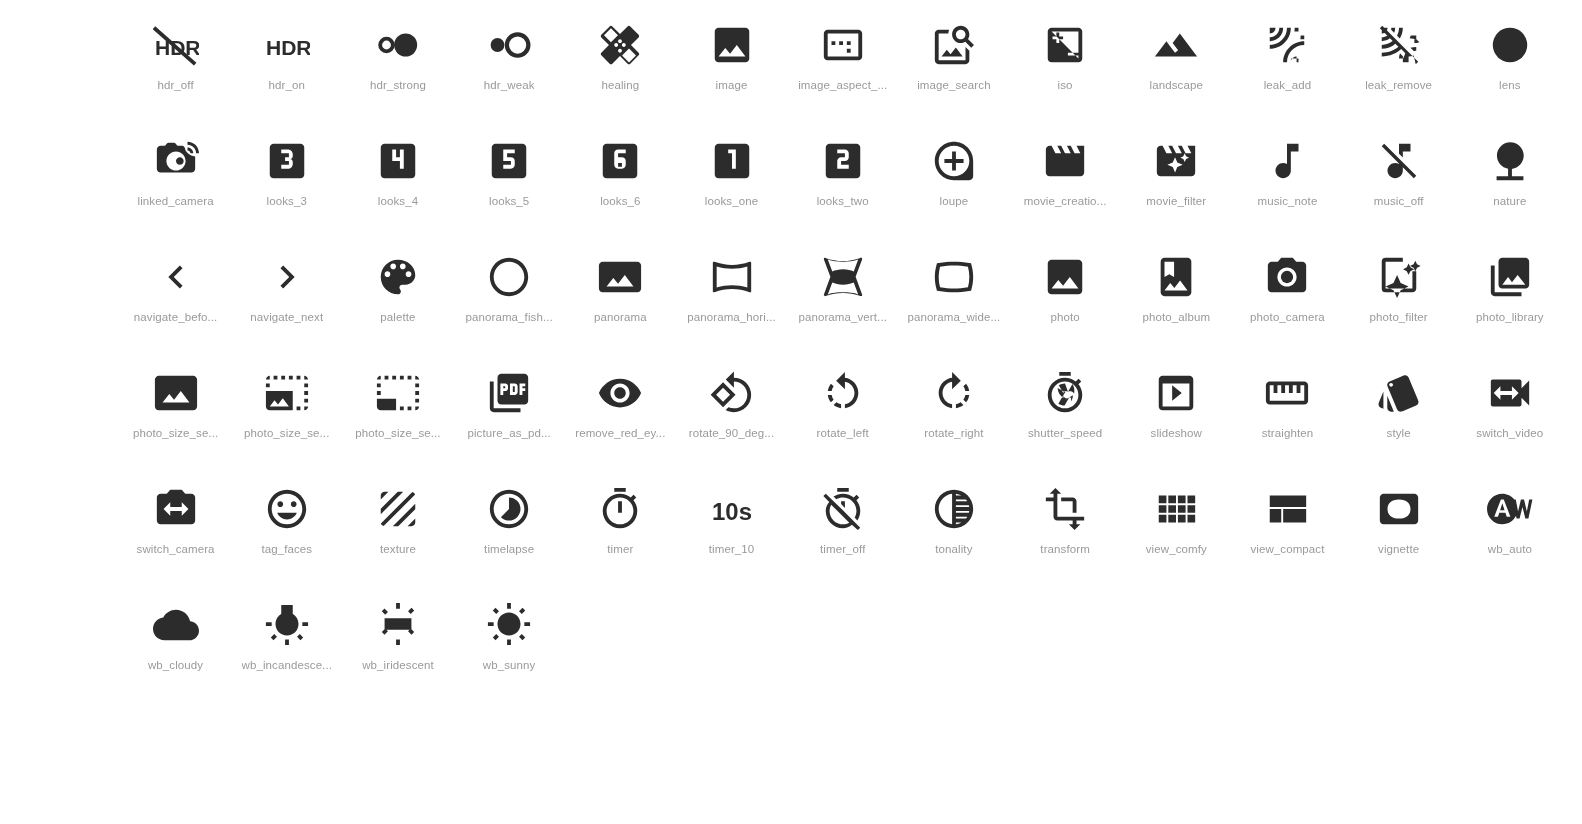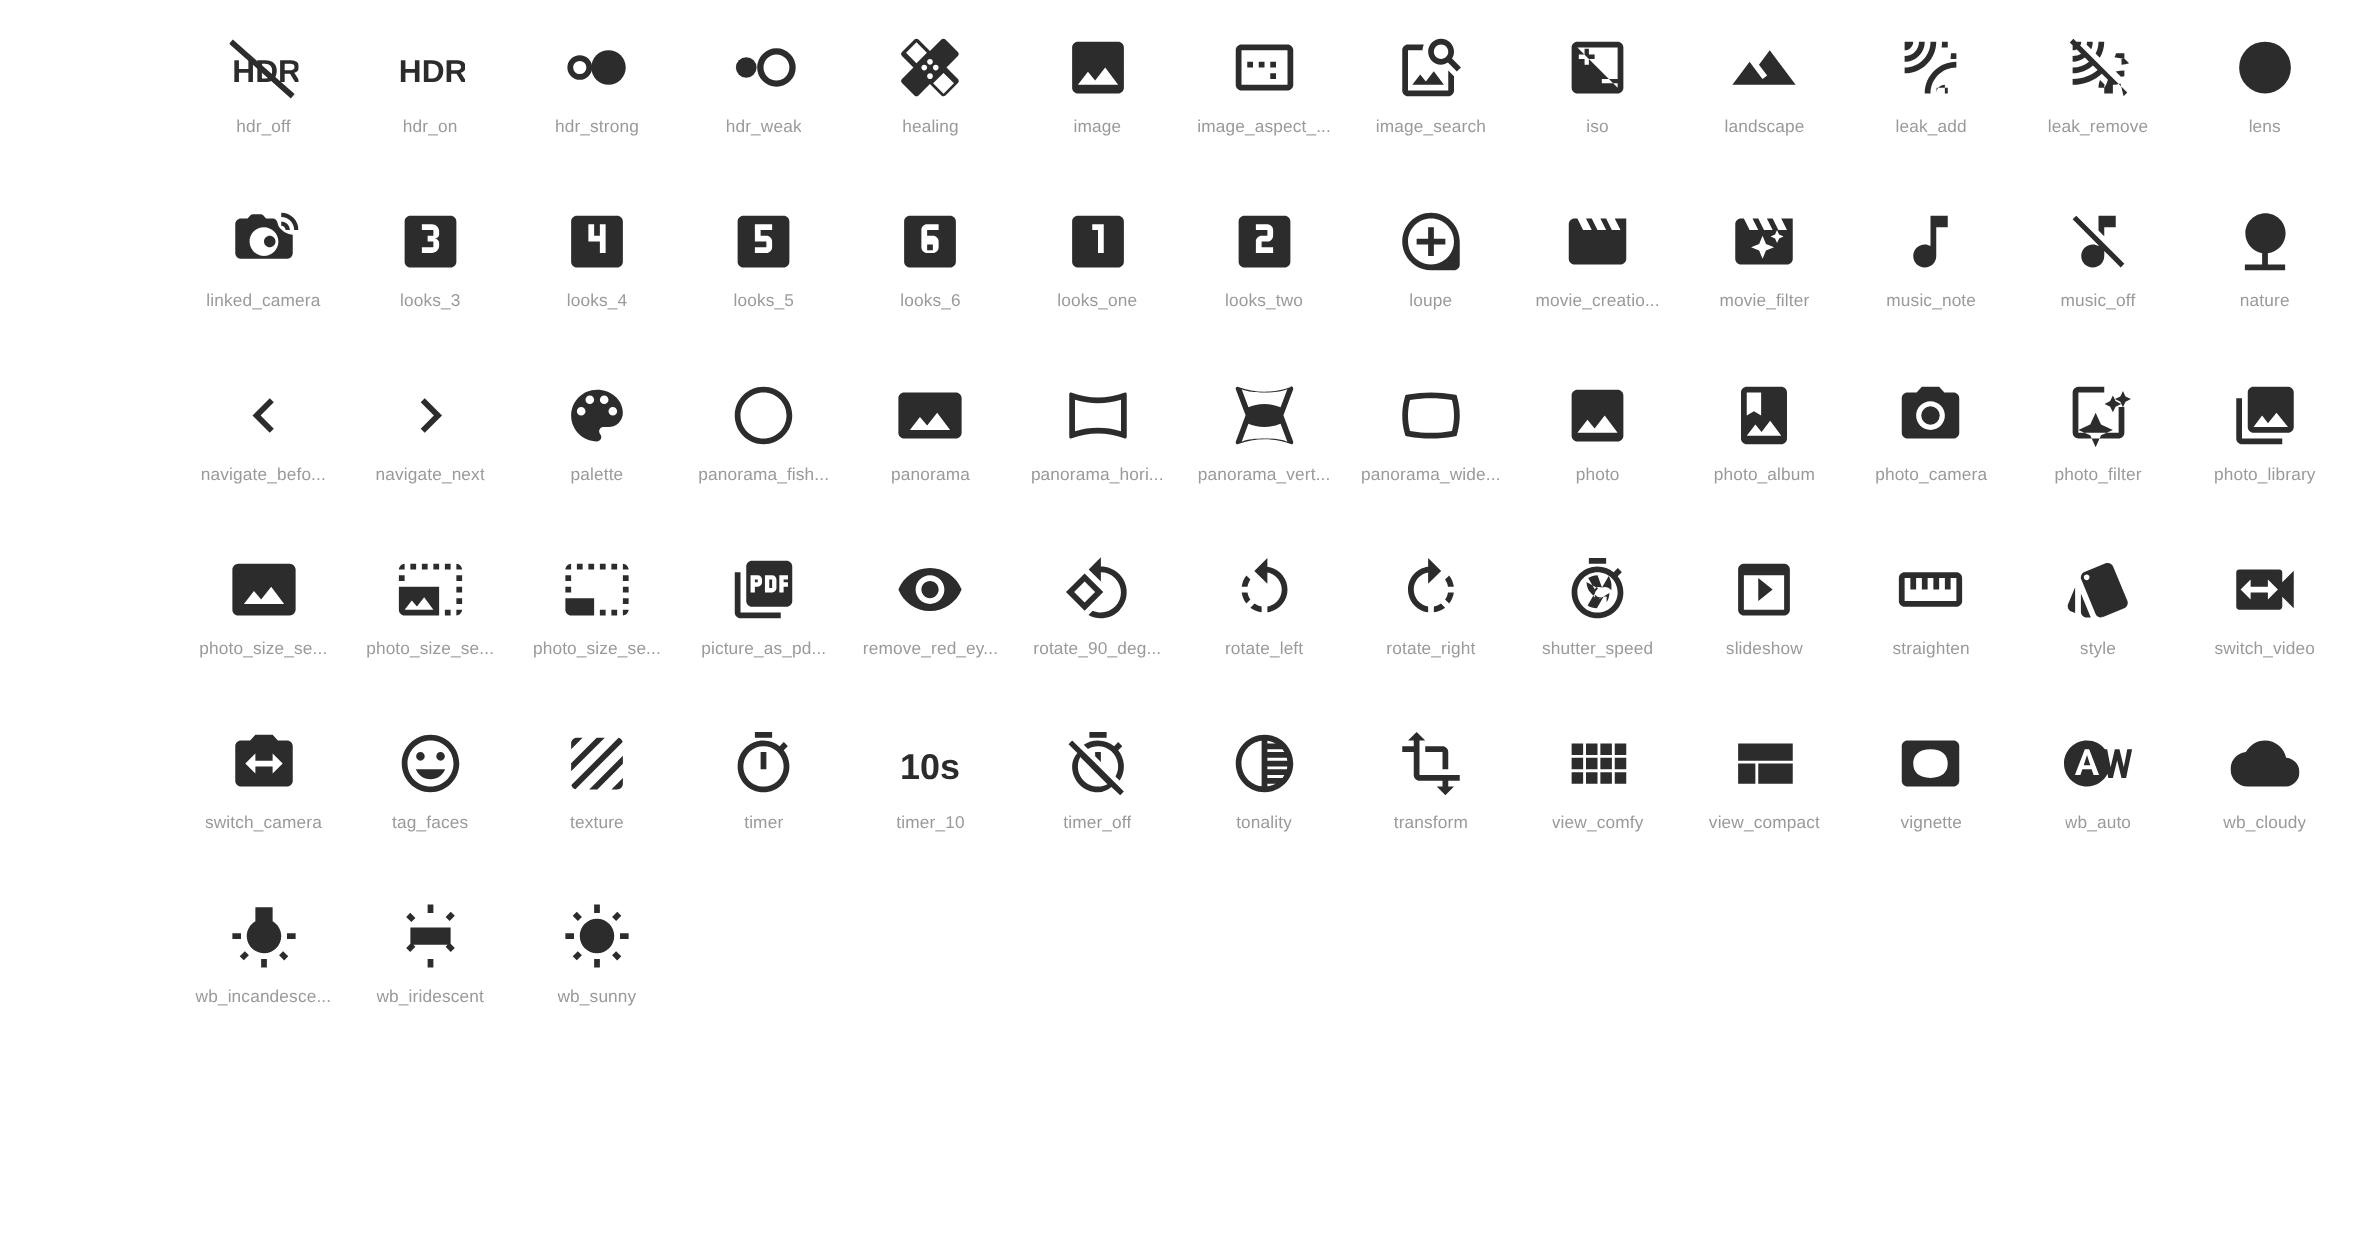--- a/index.html
+++ b/index.html
@@ -500,20 +500,28 @@
       <div class="glyph-box">
         <svg viewBox="0 0 24 24" xmlns="http://www.w3.org/2000/svg">
           <path d="M19.51 3.08L3.08 19.51c.09.34.27.65.51.9.25.24.56.42.9.51L20.93 4.49c-.19-.69-.73-1.23-1.42-1.41zM11.88 3L3 11.88v2.83L14.71 3h-2.83zM5 3c-1.1 0-2 .9-2 2v2l4-4H5zm14 18c.55 0 1.05-.22 1.41-.59.37-.36.59-.86.59-1.41v-2l-4 4h2zm-9.71 0h2.83L21 12.12V9.29L9.29 21z"></path>
         </svg>
       </div>
       <div class="icon-label">texture</div>
     </div>
     <div class="icon-cell">
       <div class="glyph-box">
         <svg viewBox="0 0 24 24" xmlns="http://www.w3.org/2000/svg">
+          <path d="M16.24 7.76C15.07 6.59 13.54 6 12 6v6l-4.24 4.24c2.34 2.34 6.14 2.34 8.49 0 2.34-2.34 2.34-6.14-.01-8.48zM12 2C6.48 2 2 6.48 2 12s4.48 10 10 10 10-4.48 10-10S17.52 2 12 2zm0 18c-4.42 0-8-3.58-8-8s3.58-8 8-8 8 3.58 8 8-3.58 8-8 8z"></path>
+        </svg>
+      </div>
+      <div class="icon-label">timelapse</div>
+    </div>
+    <div class="icon-cell">
+      <div class="glyph-box">
+        <svg viewBox="0 0 24 24" xmlns="http://www.w3.org/2000/svg">
           <path d="M15 1H9v2h6V1zm-4 13h2V8h-2v6zm8.03-6.61l1.42-1.42c-.43-.51-.9-.99-1.41-1.41l-1.42 1.42C16.07 4.74 14.12 4 12 4c-4.97 0-9 4.03-9 9s4.02 9 9 9 9-4.03 9-9c0-2.12-.74-4.07-1.97-5.61zM12 20c-3.87 0-7-3.13-7-7s3.13-7 7-7 7 3.13 7 7-3.13 7-7 7z"></path>
         </svg>
       </div>
       <div class="icon-label">timer</div>
     </div>
     <div class="icon-cell">
       <div class="glyph-box">
         <svg viewBox="0 0 24 24" xmlns="http://www.w3.org/2000/svg">
           <text x="12" y="17.5" text-anchor="middle" font-family="Liberation Sans, sans-serif" font-size="12.5" font-weight="bold">10s</text>
         </svg>

